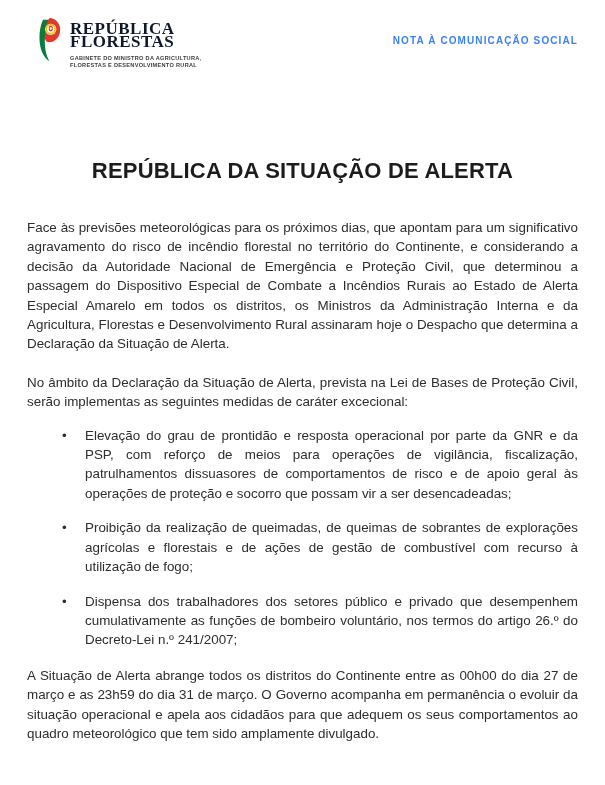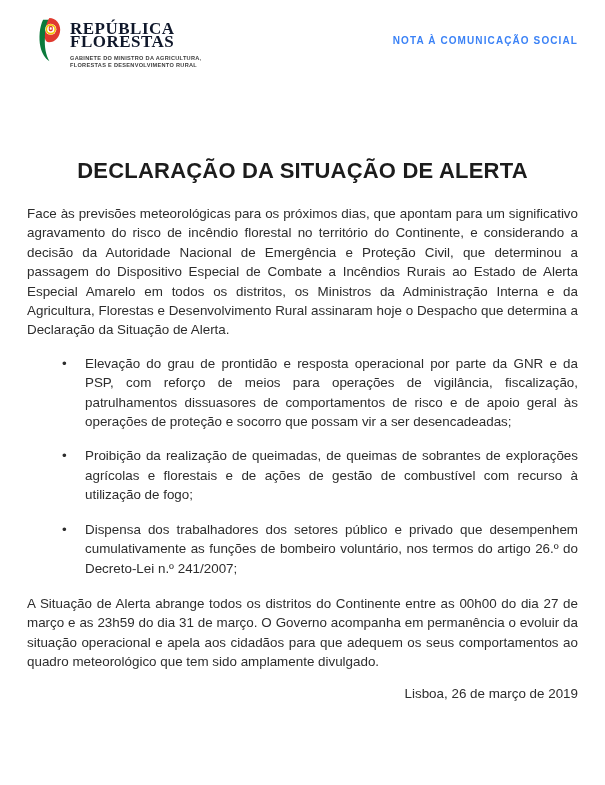--- a/index.html
+++ b/index.html
@@ -45,21 +45,21 @@
     letter-spacing:0.2px; color:#1c1c1c;
   }
 
   
   .body-p {
     margin:0;
     text-align:justify;
     font-size:13.4px; line-height:19.4px;
     color:#2d2d2d;
   }
-  .p1 { margin-top:20px; }
+  .p1 { margin-top:34px; }
   .p2 { margin-top:19px; }
   .p3 { margin-top:16px; }
 
   ul.measures { margin:14px 0 0 0; padding:0 0 0 58px; list-style:none; }
   ul.measures li {
     position:relative;
     margin:0 0 15px 0;
     text-align:justify;
     font-size:13.4px; line-height:19.4px;
   }
@@ -94,37 +94,37 @@
         <div class="republic-name">FLORESTAS</div>
         <div class="cabinet">
           <div>GABINETE DO MINISTRO DA AGRICULTURA,</div>
           <div>FLORESTAS E DESENVOLVIMENTO RURAL</div>
         </div>
       </div>
     </div>
     <div class="note-label">NOTA À COMUNICAÇÃO SOCIAL</div>
   </div>
 
-  <h1 class="title">DECLARAÇÃO DA SITUAÇÃO DE ALERTA</h1>
+  <h1 class="title">REPÚBLICA DA SITUAÇÃO DE ALERTA</h1>
 
   <p class="body-p p1">Face às previsões meteorológicas para os próximos dias, que apontam para um significativo agravamento do risco de incêndio florestal no território do Continente, e considerando a decisão da Autoridade Nacional de Emergência e Proteção Civil, que determinou a passagem do Dispositivo Especial de Combate a Incêndios Rurais ao Estado de Alerta Especial Amarelo em todos os distritos, os Ministros da Administração Interna e da Agricultura, Florestas e Desenvolvimento Rural assinaram hoje o Despacho que determina a Declaração da Situação de Alerta.</p>
 
+  <p class="body-p p2">No âmbito da Declaração da Situação de Alerta, prevista na Lei de Bases de Proteção Civil, serão implementas as seguintes medidas de caráter excecional:</p>
 
   <ul class="measures">
     <li>
       <span class="marker">•</span>
       <span>Elevação do grau de prontidão e resposta operacional por parte da GNR e da PSP, com reforço de meios para operações de vigilância, fiscalização, patrulhamentos dissuasores de comportamentos de risco e de apoio geral às operações de proteção e socorro que possam vir a ser desencadeadas;</span>
     </li>
     <li>
       <span class="marker">•</span>
       <span>Proibição da realização de queimadas, de queimas de sobrantes de explorações agrícolas e florestais e de ações de gestão de combustível com recurso à utilização de fogo;</span>
     </li>
     <li>
       <span class="marker">•</span>
       <span>Dispensa dos trabalhadores dos setores público e privado que desempenhem cumulativamente as funções de bombeiro voluntário, nos termos do artigo 26.º do Decreto-Lei n.º 241/2007;</span>
     </li>
   </ul>
 
   <p class="body-p p3">A Situação de Alerta abrange todos os distritos do Continente entre as 00h00 do dia 27 de março e as 23h59 do dia 31 de março. O Governo acompanha em permanência o evoluir da situação operacional e apela aos cidadãos para que adequem os seus comportamentos ao quadro meteorológico que tem sido amplamente divulgado.</p>
 
-  <div class="dateline">Lisboa, 26 de março de 2019</div>
 
 </div>
 
 </body></html>

